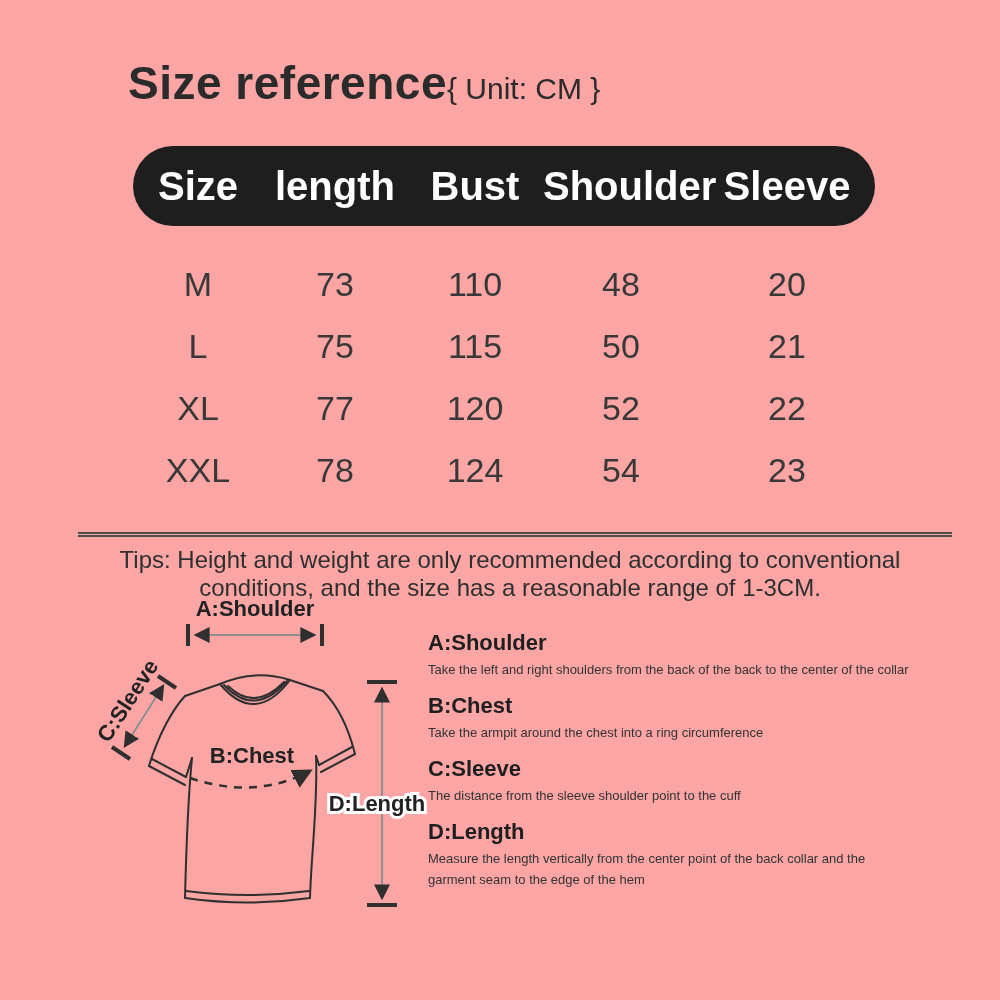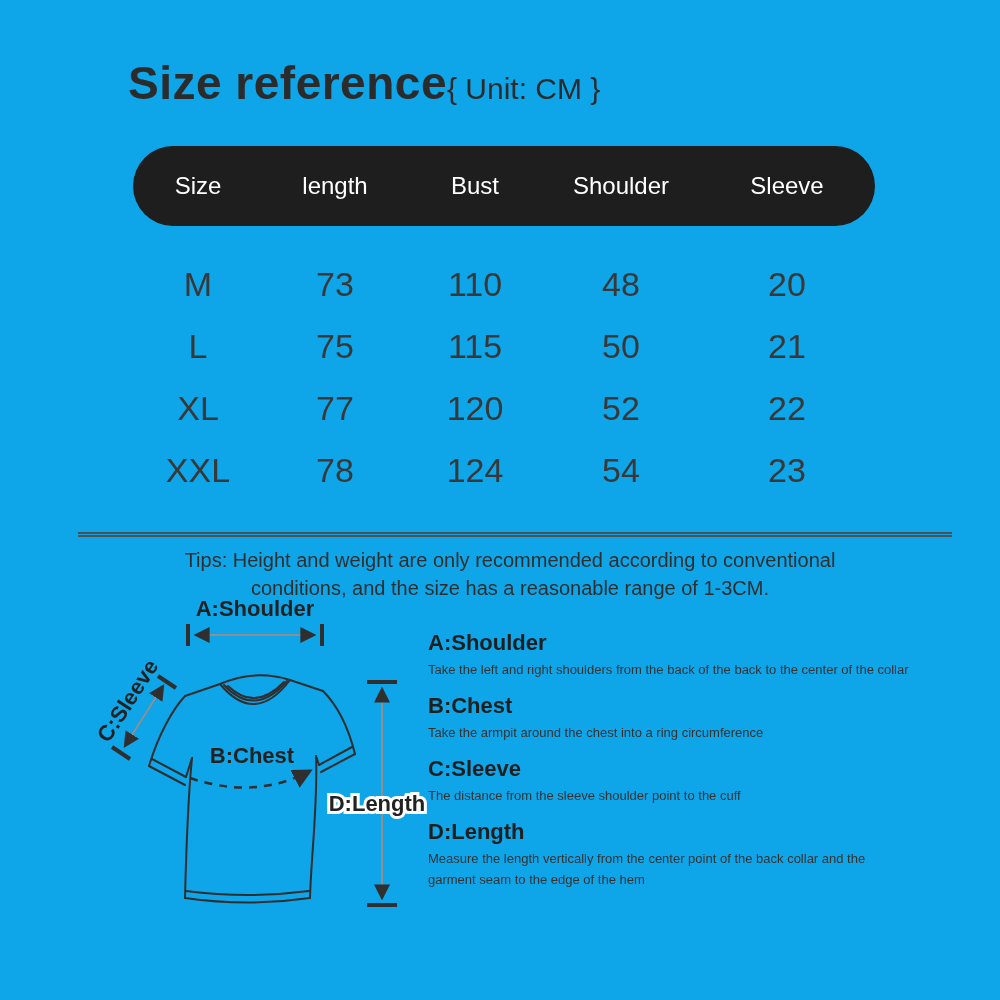--- a/index.html
+++ b/index.html
@@ -6,21 +6,21 @@
     margin: 0;
     padding: 0;
     background: #ffffff;
     font-family: "Liberation Sans", "DejaVu Sans", sans-serif;
     color: #2d2d2d;
   }
   .page {
     position: relative;
     width: 1000px;
     height: 1000px;
-    background: #0ea5e9;
+    background: #fca5a5;
     overflow: hidden;
   }
 
   
   .title-row {
     position: absolute;
     left: 128px;
     top: 56px;
     display: flex;
     align-items: baseline;
@@ -50,21 +50,22 @@
     left: 133px;
     top: 146px;
     width: 742px;
     height: 80px;
     background: #1e1e1e;
     border-radius: 40px;
     color: #ffffff;
   }
   .table-headbar .size-grid {
     height: 100%;
-    font-size: 24px;
+    font-size: 40px;
+    font-weight: bold;
   }
 
   .table-body {
     position: absolute;
     left: 133px;
     top: 253px;
     width: 742px;
   }
   .table-row {
     height: 62px;
@@ -82,21 +83,21 @@
     border-top: 2px solid #4f4f4f;
     border-bottom: 2px solid #4f4f4f;
     box-sizing: border-box;
   }
   .tips {
     position: absolute;
     left: 60px;
     top: 546px;
     width: 900px;
     text-align: center;
-    font-size: 20px;
+    font-size: 24px;
     line-height: 28px;
     color: #2f2f2f;
   }
 
   
   .diagram-svg {
     position: absolute;
     left: 90px;
     top: 588px;
   }

